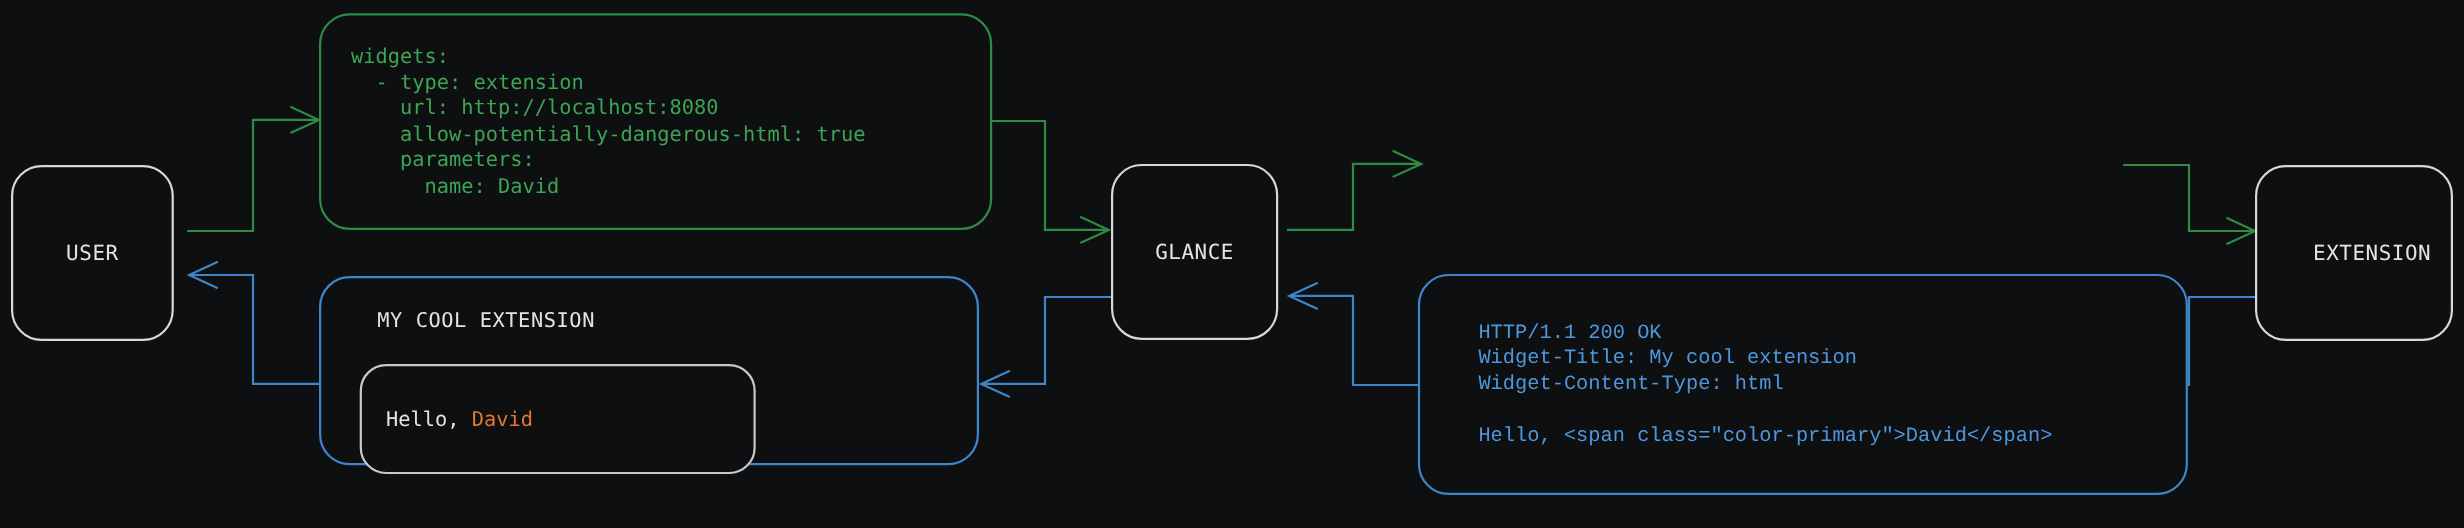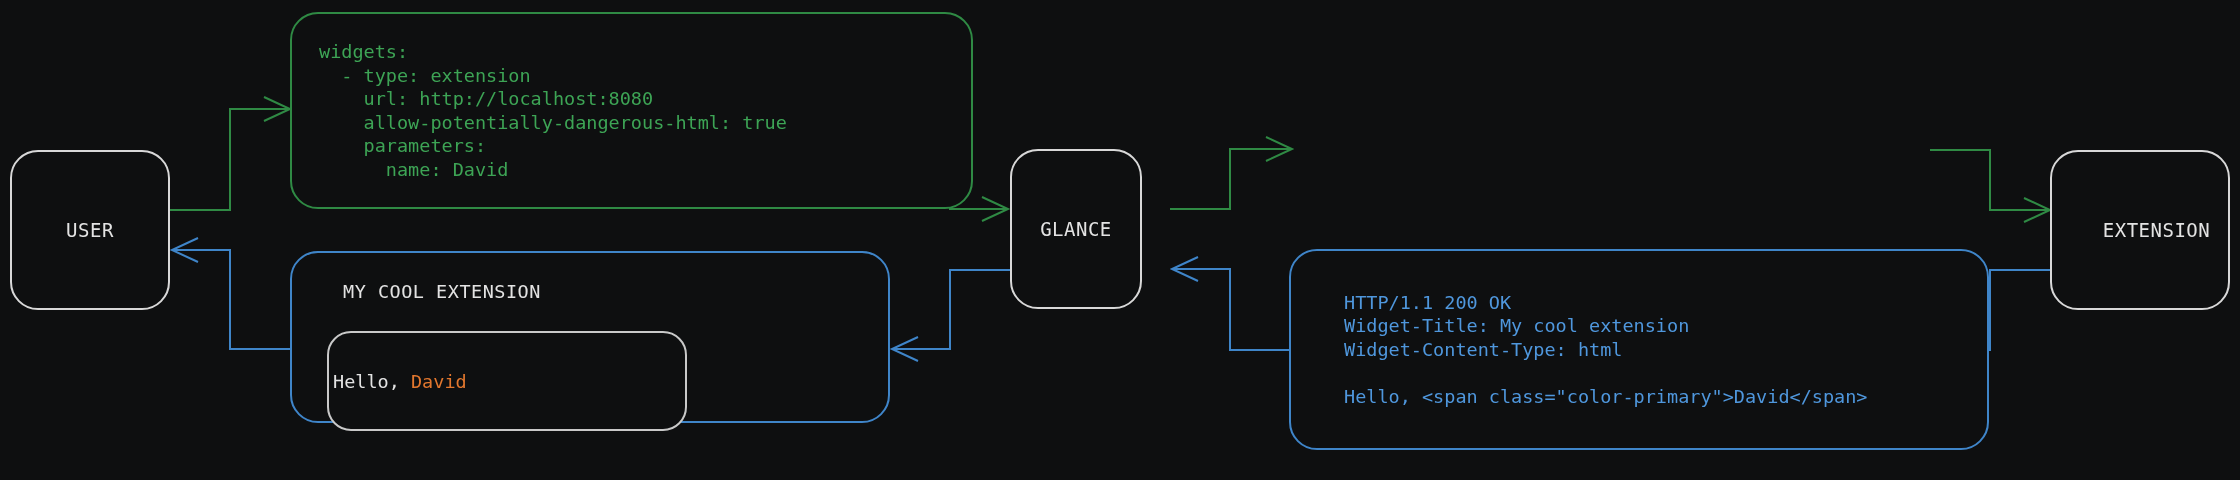--- a/index.html
+++ b/index.html
@@ -60,63 +60,63 @@
   #widget-title{
     position:absolute;left:51px;top:28px;
     color:var(--white-text);font-size:18.5px;letter-spacing:0.5px;
   }
   #widget-render-frame{
     position:absolute;left:35px;top:78px;width:360px;height:100px;
     border:2px solid var(--inner-border);border-radius:24px;
     display:flex;align-items:center;background:var(--bg);
   }
   #widget-render-frame .hello{
-    padding-left:4px;font-size:18.5px;color:var(--white-text);white-space:pre;
+    padding-left:22px;font-size:18.5px;color:var(--white-text);white-space:pre;
   }
   #widget-render-frame .hello .name{color:var(--orange);}
 </style>
 </head>
 <body>
 
 <div class="canvas">
 
   <svg class="arrows" width="2240" height="480" viewBox="0 0 2240 480">
     <path class="green" d="M 170 210 H 230 V 109 H 288 M 264 97 L 290 109 L 264 121"></path>
     <path class="green" d="M 890 110 H 950 V 209 H 1006 M 982 197 L 1008 209 L 982 221"></path>
     <path class="green" d="M 1170 209 H 1230 V 149 H 1290 M 1266 137 L 1292 149 L 1266 161"></path>
     <path class="green" d="M 1930 150 H 1990 V 210 H 2048 M 2024 198 L 2050 210 L 2024 222"></path>
     <path class="blue" d="M 2050 270 H 1990 V 350 H 1934 M 1958 338 L 1932 350 L 1958 362"></path>
     <path class="blue" d="M 1289 350 H 1230 V 269 H 1174 M 1198 257 L 1172 269 L 1198 281"></path>
     <path class="blue" d="M 1010 270 H 950 V 349 H 894 M 918 337 L 892 349 L 918 361"></path>
     <path class="blue" d="M 290 349 H 230 V 250 H 174 M 198 238 L 172 250 L 198 262"></path>
   </svg>
 
-  <div class="node" style="left:10px;top:150px;width:160px;height:160px;">
+  <div class="node" style="left:10px;top:150px;width:148px;height:160px;">
     <span>USER</span>
   </div>
 
-  <div class="node" style="left:1010px;top:149px;width:132px;height:160px;">
+  <div class="node" style="left:1010px;top:149px;width:152px;height:160px;">
     <span>GLANCE</span>
   </div>
 
   <div class="node" style="left:2050px;top:150px;width:180px;height:160px;padding-left:33px;">
     <span>EXTENSION</span>
   </div>
 
-  <div class="codebox green-box" id="config-box" style="left:290px;top:12px;width:683px;height:197px;align-items:center;">
+  <div class="codebox green-box" id="config-box" style="left:290px;top:12px;width:612px;height:197px;align-items:center;">
     <pre>widgets:
   - type: extension
     url: http://localhost:8080
     allow-potentially-dangerous-html: true
     parameters:
       name: David</pre>
   </div>
 
 
-  <div class="codebox blue-box" id="response-box" style="left:1289px;top:249px;width:700px;height:201px;">
+  <div class="codebox blue-box" id="response-box" style="left:1289px;top:249px;width:700px;height:201px;font-family:Liberation Mono, monospace;">
     <pre>HTTP/1.1 200 OK
 Widget-Title: My cool extension
 Widget-Content-Type: html
 
 Hello, &lt;span class="color-primary"&gt;David&lt;/span&gt;</pre>
   </div>
 
   <div id="widget-box">
     <div id="widget-title">MY COOL EXTENSION</div>
     <div id="widget-render-frame">

